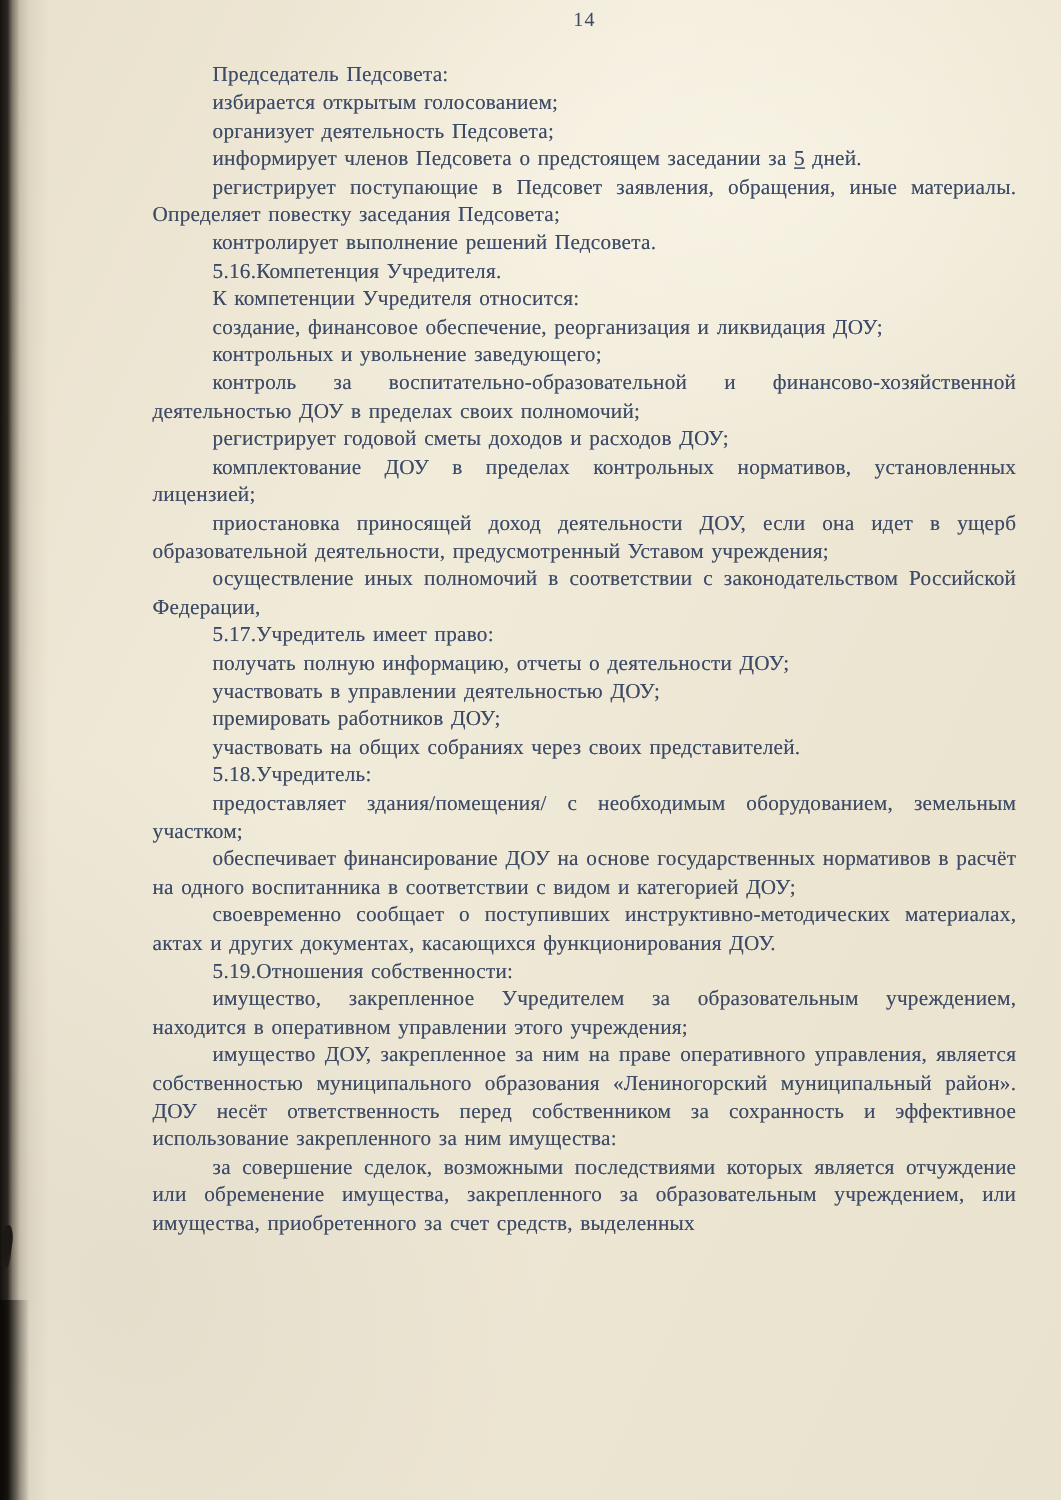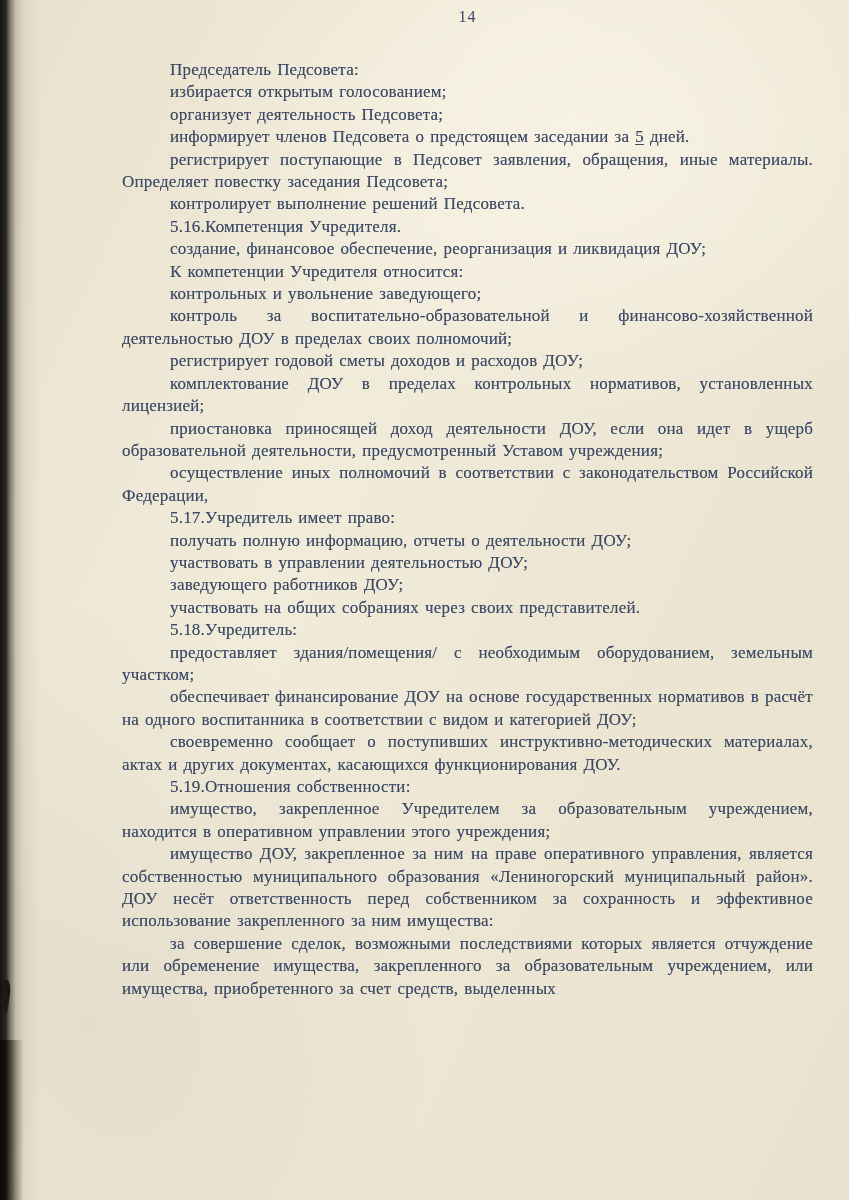--- a/index.html
+++ b/index.html
@@ -47,21 +47,21 @@
   }
   .content{
     position:absolute;
     left:122px;right:36px;top:8px;
   }
   .page-number{
     text-align:center;
     font-size:16px;
     color:var(--ink);
     letter-spacing:1px;
-    margin-bottom:33px;
+    margin-bottom:23px;
   }
   .para{
     margin:0;
     text-indent:48px;
     text-align:justify;
     font-size:17px;
     line-height:22.4px;
     letter-spacing:0.2px;
     word-spacing:1.5px;
     color:var(--ink);
@@ -83,32 +83,32 @@
   <div class="content">
     <div class="page-number">14</div>
     <div class="paragraphs">
         <p class="para"><span>Председатель Педсовета:</span></p>
         <p class="para"><span>избирается открытым голосованием;</span></p>
         <p class="para"><span>организует деятельность Педсовета;</span></p>
         <p class="para"><span>информирует членов Педсовета о предстоящем заседании за </span><u>5</u><span> дней.</span></p>
         <p class="para"><span>регистрирует поступающие в Педсовет заявления, обращения, иные материалы. Определяет повестку заседания Педсовета;</span></p>
         <p class="para"><span>контролирует выполнение решений Педсовета.</span></p>
         <p class="para"><span>5.16.Компетенция Учредителя.</span></p>
+        <p class="para"><span>К компетенции Учредителя относится:</span></p>
         <p class="para"><span>создание, финансовое обеспечение, реорганизация и ликвидация ДОУ;</span></p>
-        <p class="para"><span>К компетенции Учредителя относится:</span></p>
         <p class="para"><span>контрольных и увольнение заведующего;</span></p>
         <p class="para"><span>контроль за воспитательно-образовательной и финансово-хозяйственной деятельностью ДОУ в пределах своих полномочий;</span></p>
         <p class="para"><span>регистрирует годовой сметы доходов и расходов ДОУ;</span></p>
         <p class="para"><span>комплектование ДОУ в пределах контрольных нормативов, установленных лицензией;</span></p>
         <p class="para"><span>приостановка приносящей доход деятельности ДОУ, если она идет в ущерб образовательной деятельности, предусмотренный Уставом учреждения;</span></p>
         <p class="para"><span>осуществление иных полномочий в соответствии с законодательством Российской Федерации,</span></p>
         <p class="para"><span>5.17.Учредитель имеет право:</span></p>
         <p class="para"><span>получать полную информацию, отчеты о деятельности ДОУ;</span></p>
         <p class="para"><span>участвовать в управлении деятельностью ДОУ;</span></p>
-        <p class="para"><span>заведующего работников ДОУ;</span></p>
+        <p class="para"><span>премировать работников ДОУ;</span></p>
         <p class="para"><span>участвовать на общих собраниях через своих представителей.</span></p>
         <p class="para"><span>5.18.Учредитель:</span></p>
         <p class="para"><span>предоставляет здания/помещения/ с необходимым оборудованием, земельным участком;</span></p>
         <p class="para"><span>обеспечивает финансирование ДОУ на основе государственных нормативов в расчёт на одного воспитанника в соответствии с видом и категорией ДОУ;</span></p>
         <p class="para"><span>своевременно сообщает о поступивших инструктивно-методических материалах, актах и других документах, касающихся  функционирования ДОУ.</span></p>
         <p class="para"><span>5.19.Отношения собственности:</span></p>
         <p class="para"><span>имущество, закрепленное Учредителем за образовательным учреждением, находится в оперативном управлении этого учреждения;</span></p>
         <p class="para"><span>имущество ДОУ, закрепленное за ним на праве оперативного управления, является собственностью муниципального образования «Лениногорский муниципальный район». ДОУ несёт ответственность перед собственником за сохранность и эффективное использование закрепленного за ним имущества:</span></p>
         <p class="para"><span>за совершение сделок, возможными последствиями которых является отчуждение или обременение имущества, закрепленного за образовательным учреждением, или имущества, приобретенного за счет средств, выделенных</span></p>
       </div>

